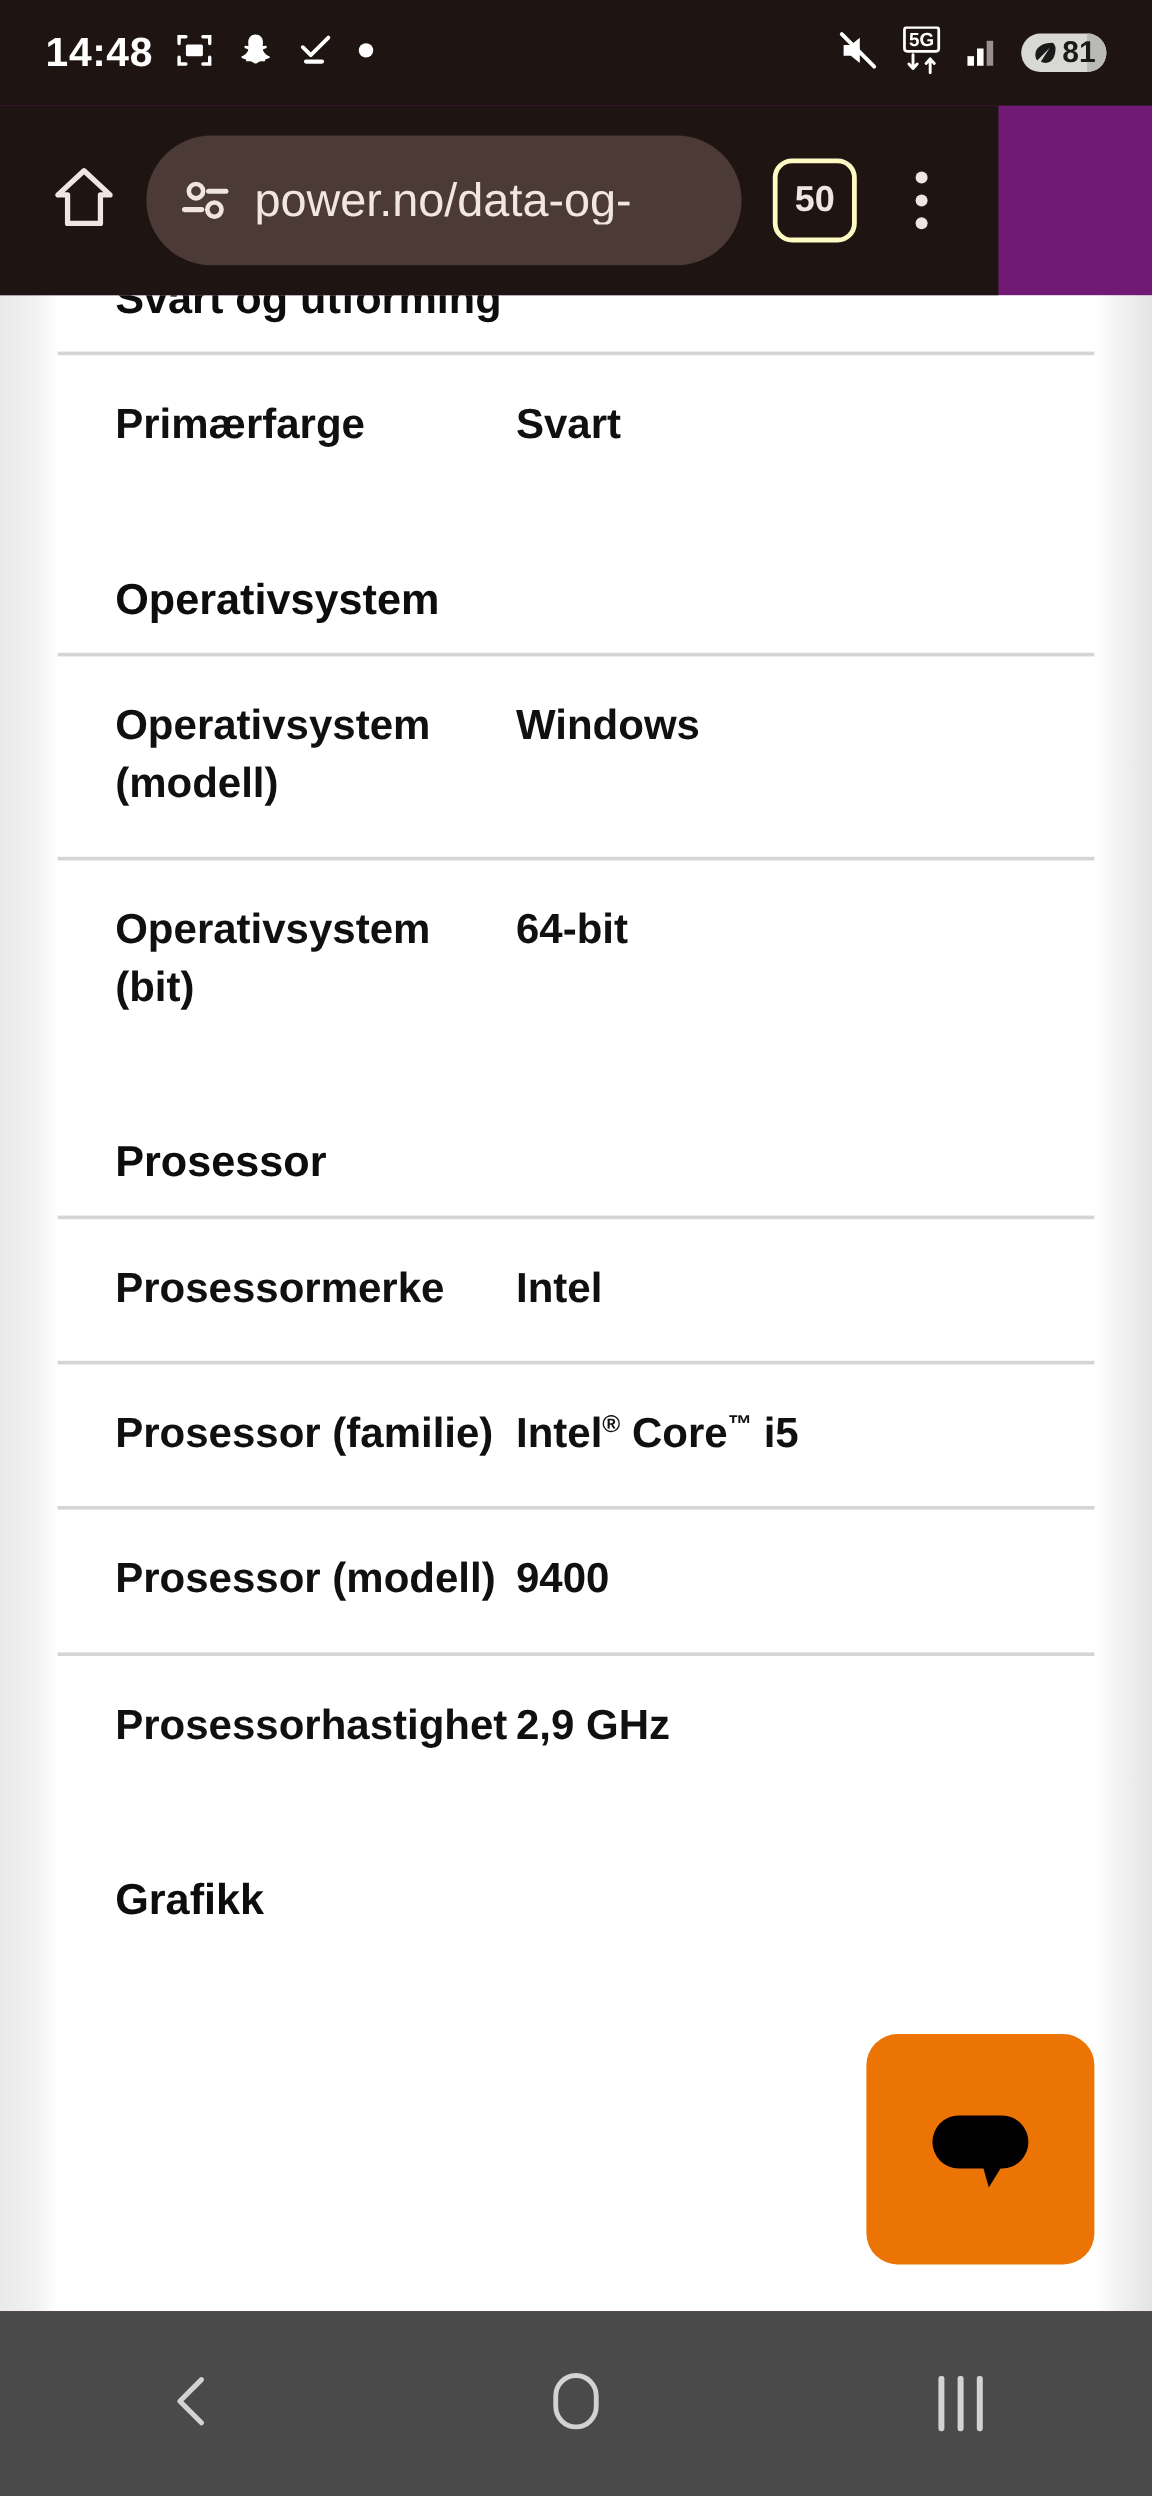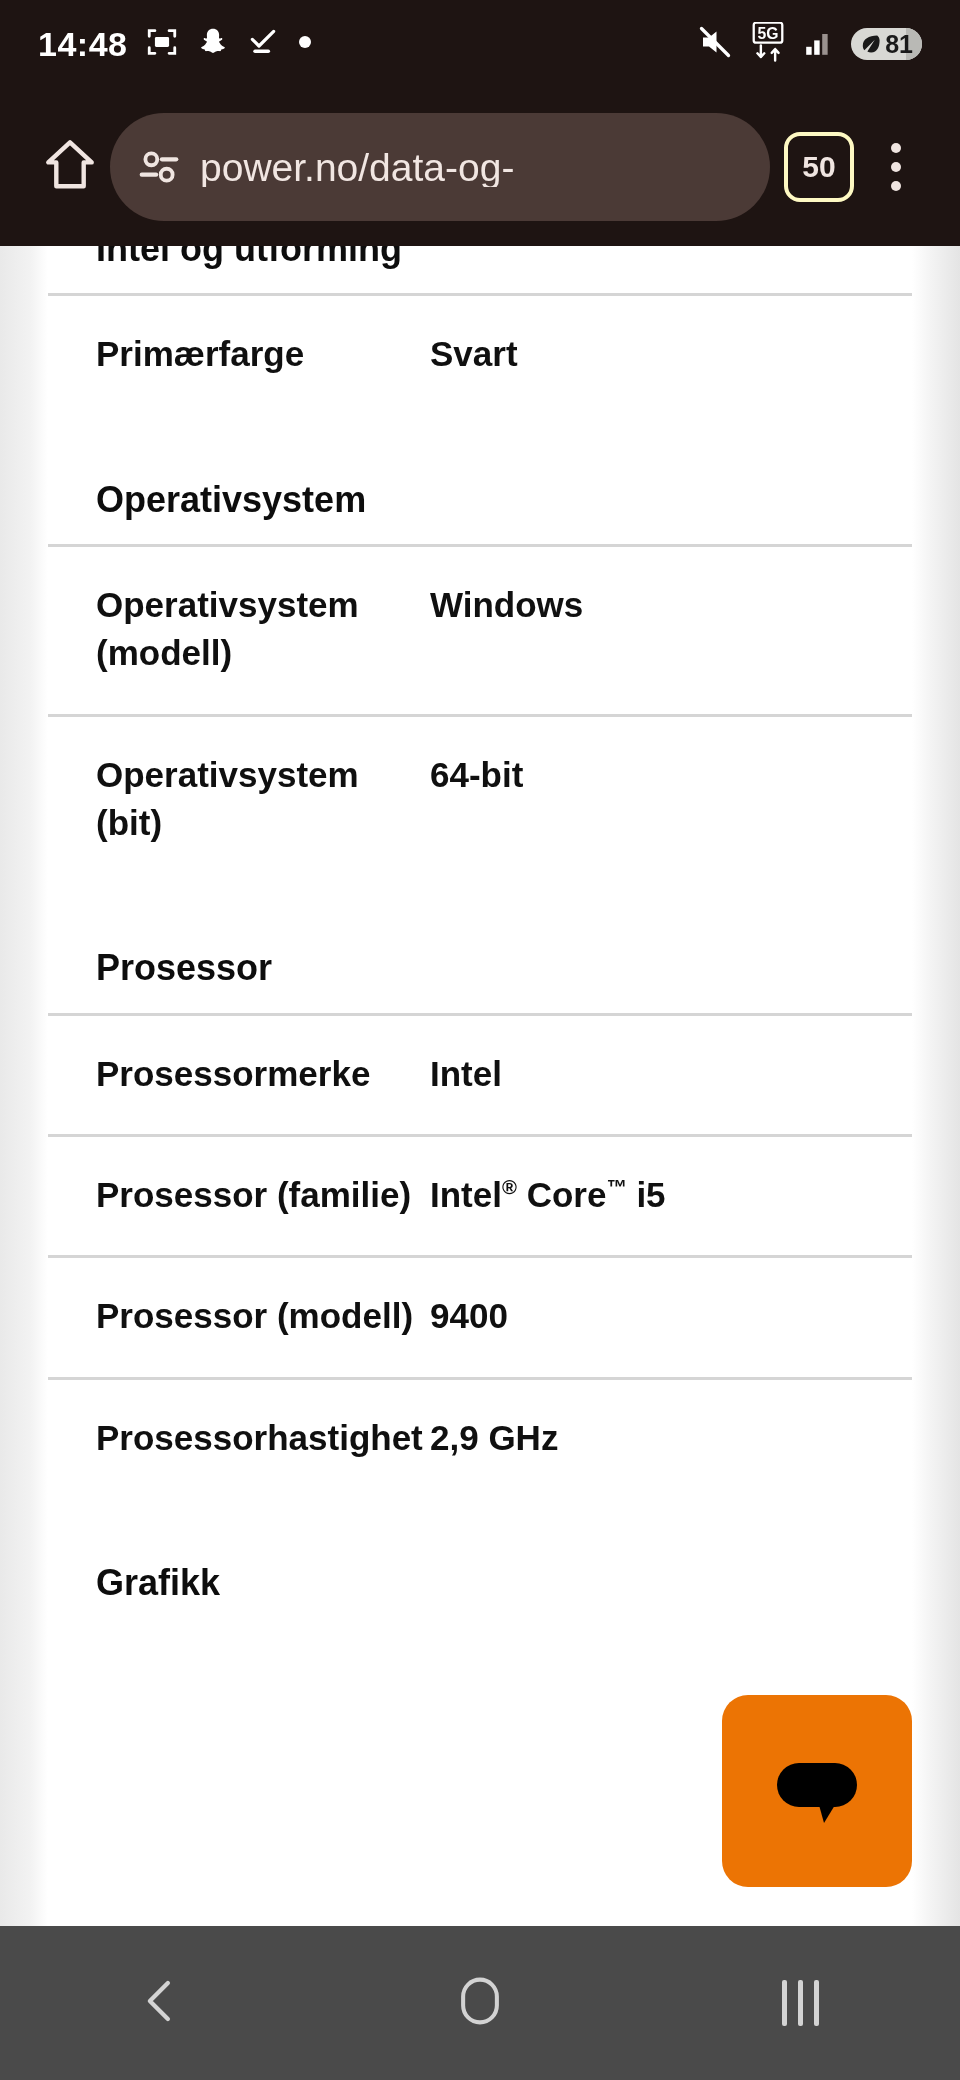--- a/index.html
+++ b/index.html
@@ -75,28 +75,28 @@
     font-size: 25px;
     font-weight: bold;
     line-height: 1;
     z-index: 1;
   }
 
   
   #browser-toolbar {
     position: absolute;
     left: 0; top: 88px;
-    width: 960px;
+    width: 832px;
     height: 158px;
     background: #1e1412;
     display: flex;
     align-items: center;
     padding: 0 34px;
     box-sizing: border-box;
-    gap: 4px;
+    gap: 16px;
     z-index: 30;
     justify-content: space-between;
   }
   #home-button {
     width: 72px; height: 72px;
     display: flex; align-items: center; justify-content: center;
     flex: 0 0 auto;
   }
   #url-bar {
     flex: 1 1 auto;
@@ -349,21 +349,21 @@
     <div id="menu-button">
       <span class="menu-dot"></span>
       <span class="menu-dot"></span>
       <span class="menu-dot"></span>
     </div>
   </div>
 
   <div id="page-viewport">
     <div id="page-content">
 
-      <h2 class="spec-section-title">Intel og utforming</h2>
+      <h2 class="spec-section-title">Svart og utforming</h2>
 
       <table class="spec-table">
         <tbody>
           <tr class="spec-row">
             <td class="spec-label">Primærfarge</td>
             <td class="spec-value">Svart</td>
           </tr>
         </tbody>
       </table>
 

